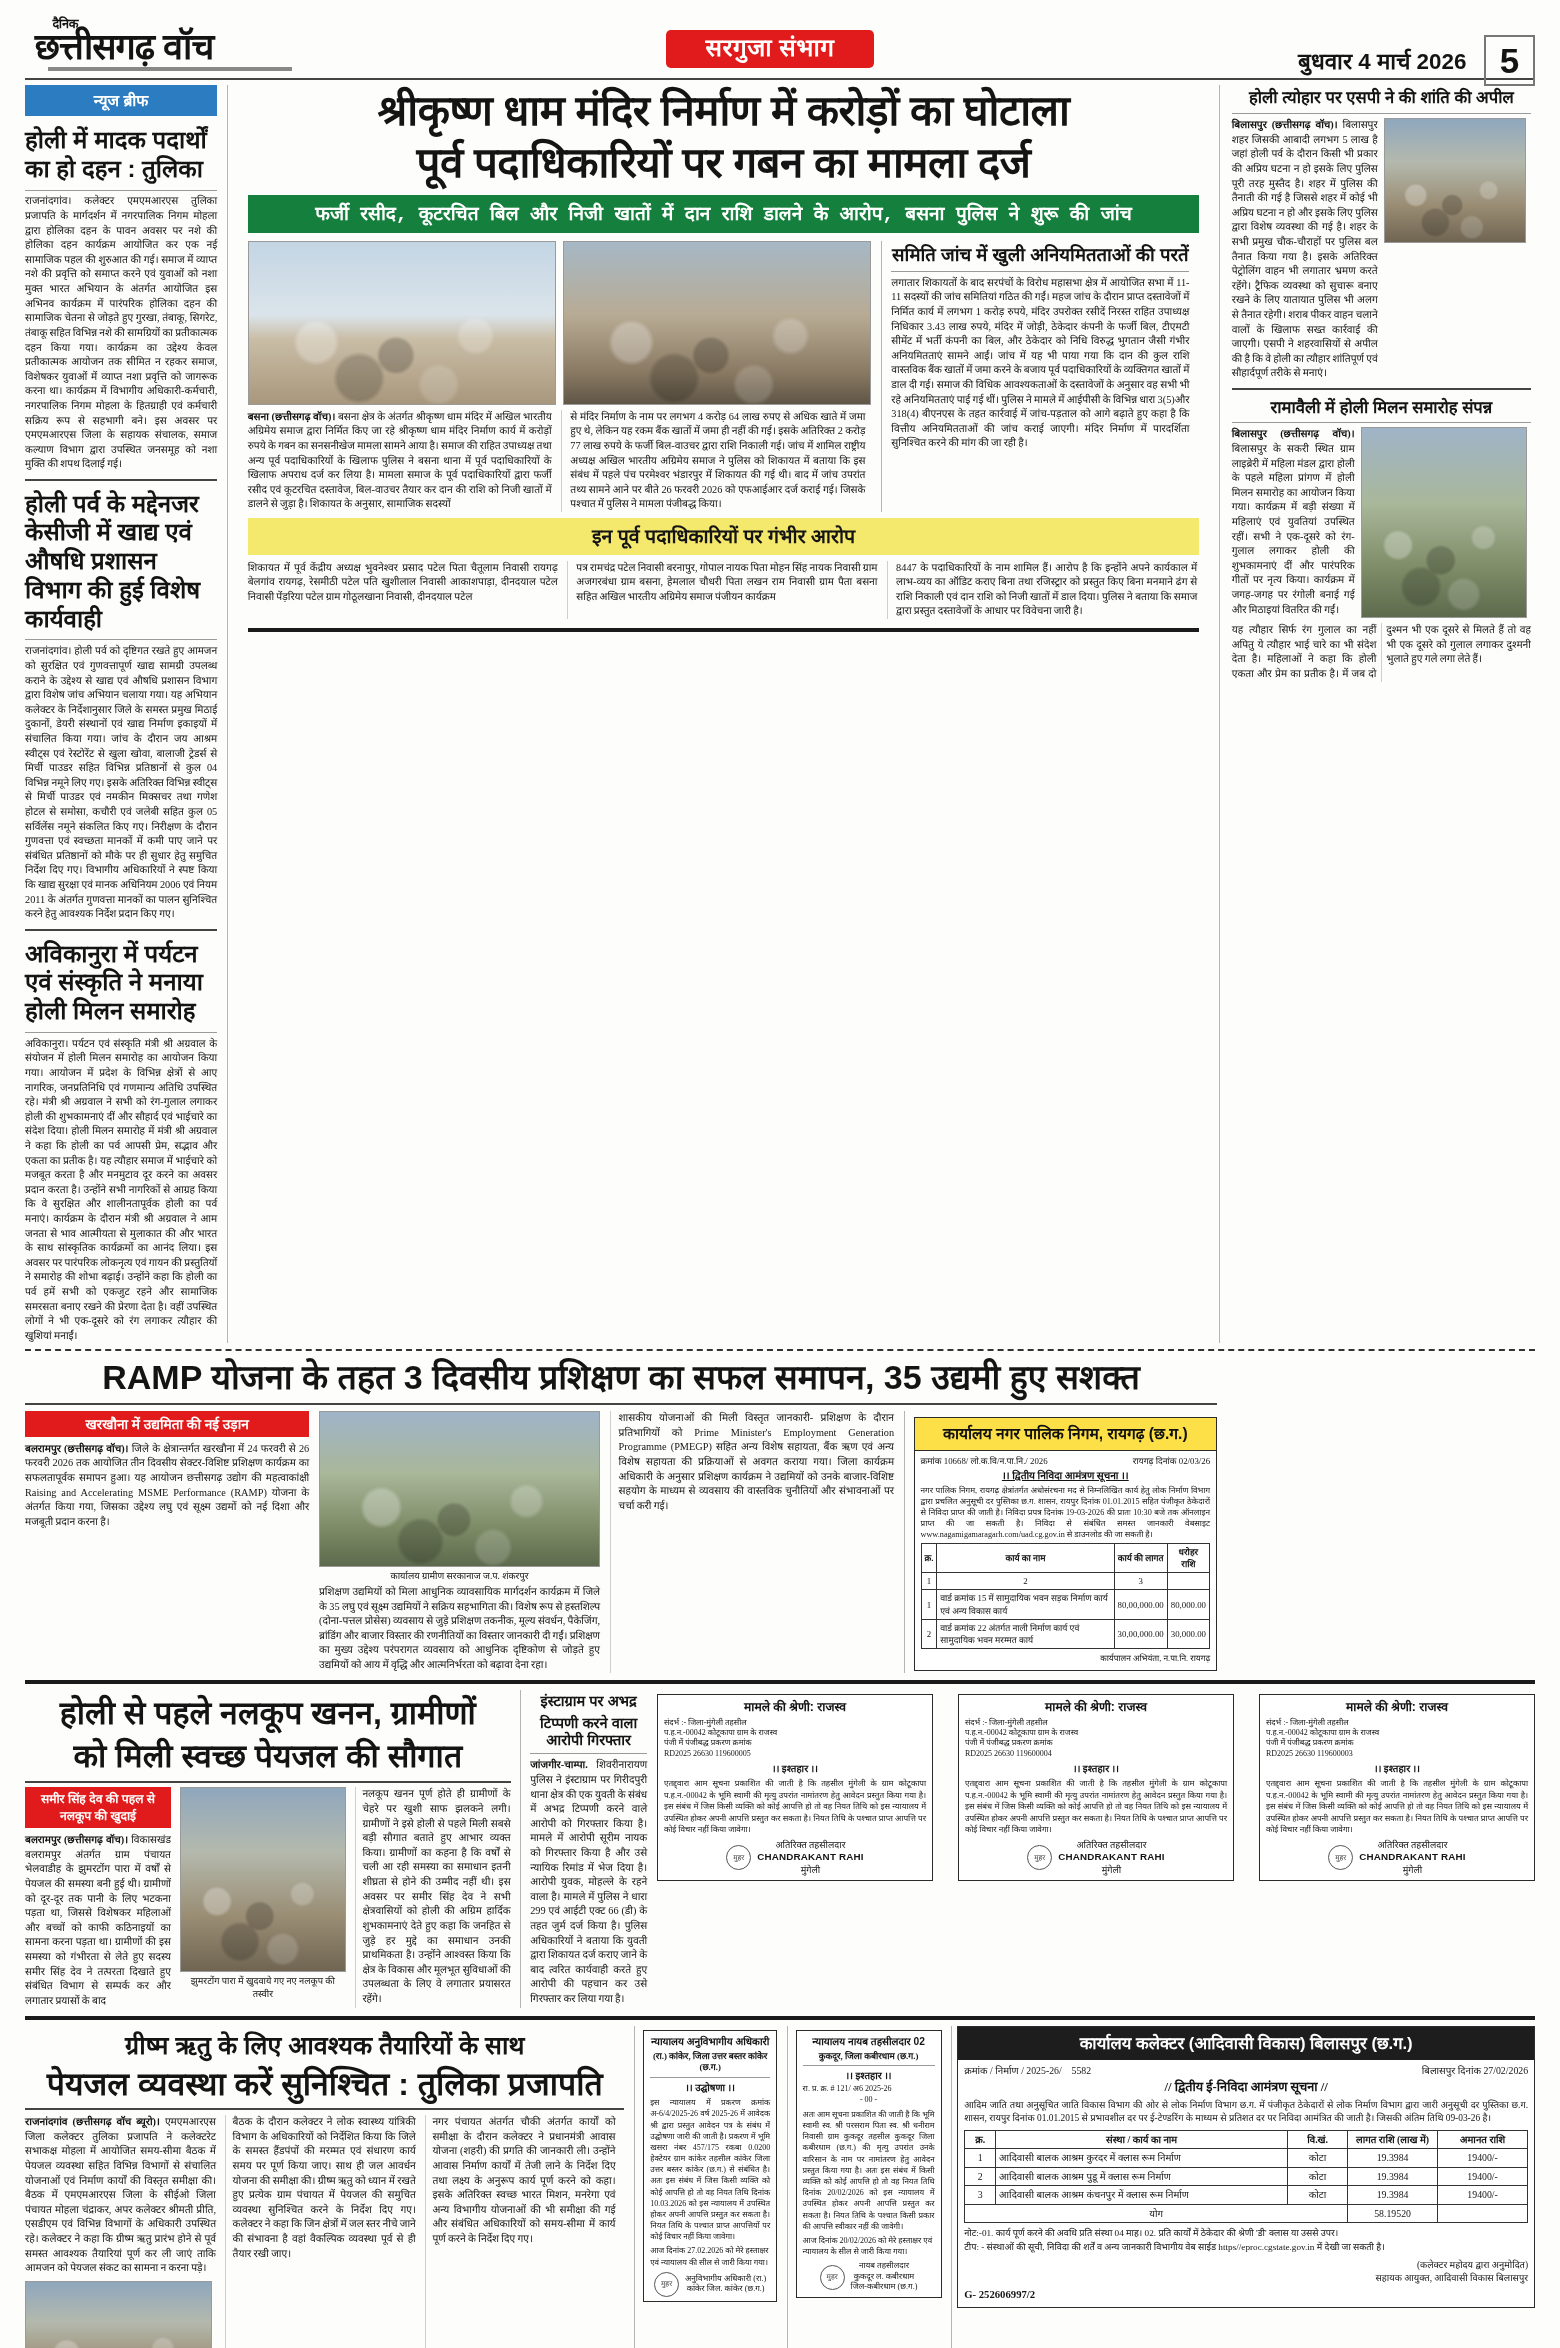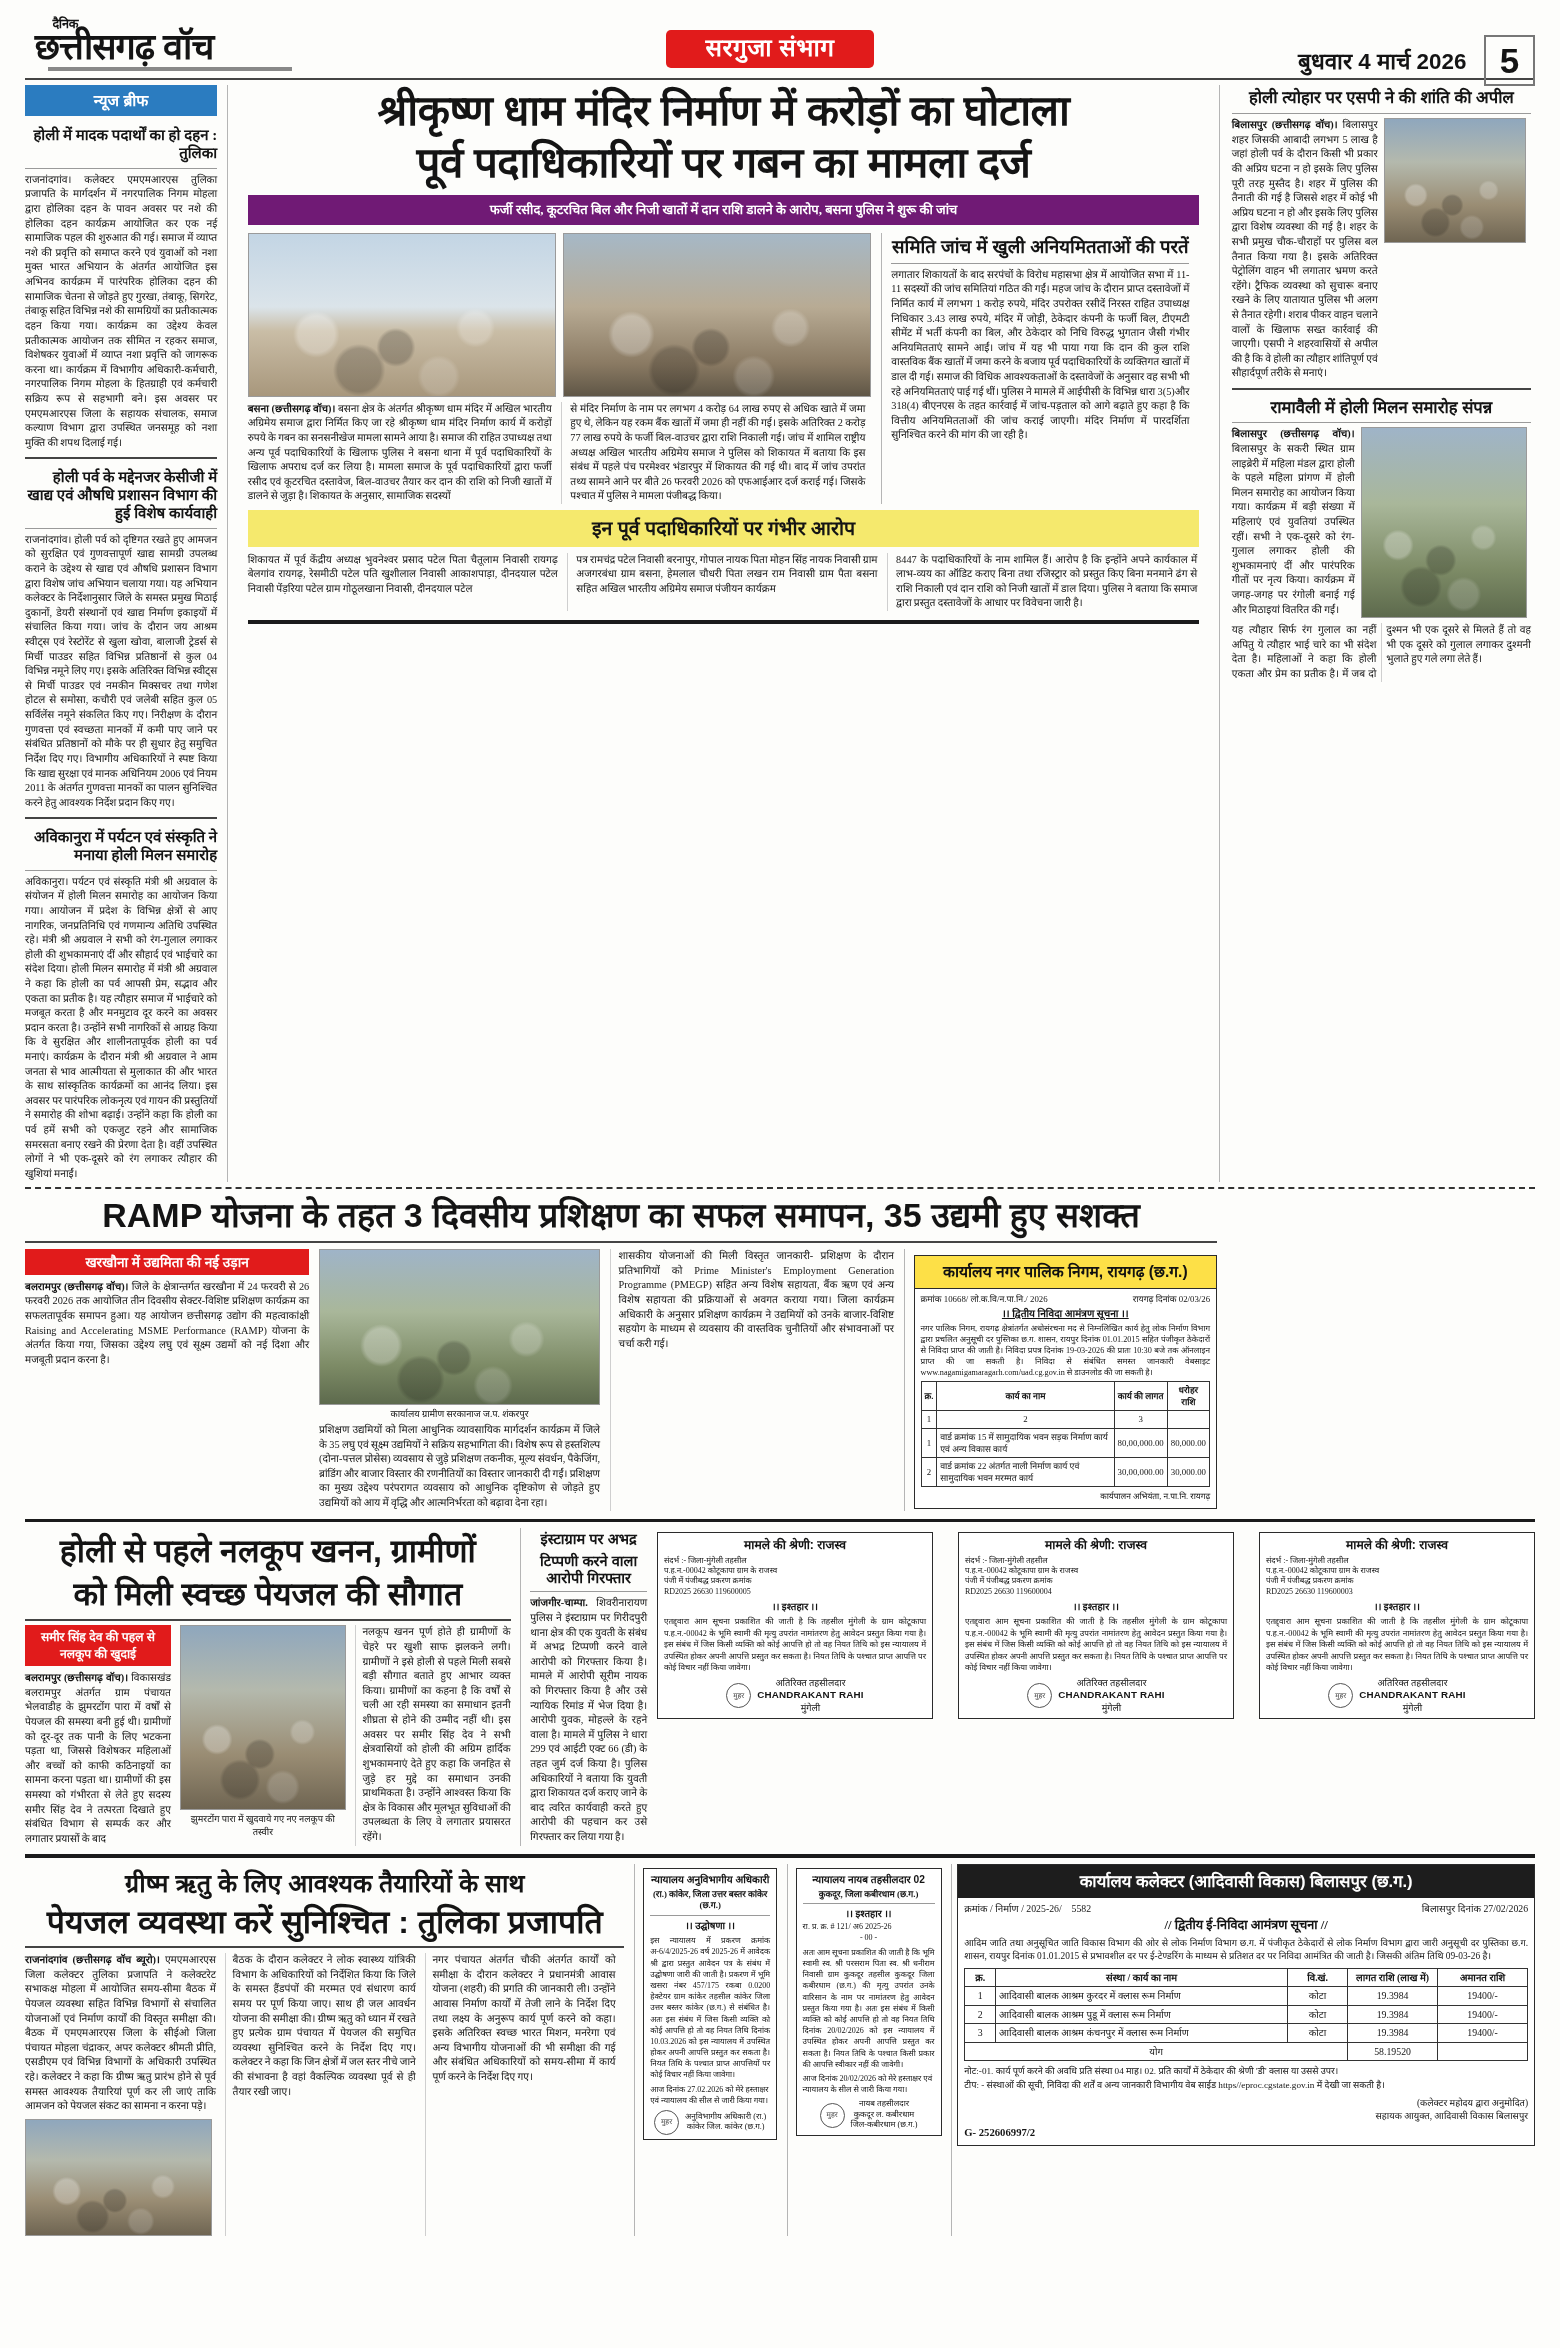--- a/index.html
+++ b/index.html
@@ -45,37 +45,37 @@
   .grid { display:flex; gap:8px; margin-top:5.9px; }
   .colL { width:203px; padding-right:9.8px; border-right:1px solid #b5b5b5; }
   .colC { width:975px; padding:0 11.7px; }
   .colR { width:312px; padding-left:11.7px; border-left:1px solid #b5b5b5; }
 
   .badge-blue {
     background:#2b7cc0; color:#fff; text-align:center; font-weight:700; font-size:15.6px;
     font-family:"Liberation Sans",sans-serif; padding:3.9px 0 4.9px 0; margin-bottom:5.9px;
   }
   .brief-head {
-    text-align:right; font-weight:700; font-size:15px; line-height:1.2;
-    font-family:Liberation Serif, serif; padding:3.9px 0 5.9px;
+    text-align:left; font-weight:700; font-size:24px; line-height:1.2;
+    font-family:Liberation Sans, sans-serif; padding:3.9px 0 5.9px;
   }
   .body-txt {
     font-size:10.3px; line-height:1.42; text-align:justify; text-justify:inter-word;
     hyphens:auto; word-spacing:-0.3px;
   }
   .body-txt.b2 { columns:2; column-gap:9.8px; column-rule:1px solid #cfcfcf; }
   .lead { font-weight:700; }
 
   .headline-main {
     font-family:"Liberation Sans",sans-serif; font-weight:700; text-align:center;
     font-size:42px; line-height:1.12; letter-spacing:-0.5px; padding:2px 0;
   }
   .subbar {
-    background:#701a75; color:#fff; font-family:Liberation Serif, serif;
-    font-weight:700; font-size:13px; text-align:center; padding:4.9px 5.9px 6.8px;
+    background:#15803d; color:#fff; font-family:Liberation Mono, monospace;
+    font-weight:700; font-size:19px; text-align:center; padding:4.9px 5.9px 6.8px;
     margin:7.8px 0 7.8px;
   }
   .photo {
     background:linear-gradient(170deg,#b9c9d6 0%,#cdd7c7 40%,#b19b82 75%,#8d7a63 100%);
     position:relative; overflow:hidden; border:1px solid #9a9a9a;
   }
   .photo.sky { background:linear-gradient(180deg,#c3d5e4 0%,#dbe4ea 45%,#c9bda6 60%,#a8977c 100%); }
   .photo.ppl { background:linear-gradient(180deg,#8fa7bd 0%,#b4b9ad 35%,#9a8d74 70%,#6f6552 100%); }
   .photo.grn { background:linear-gradient(180deg,#9fb4c8 0%,#a9b79a 40%,#7d8b66 75%,#5d6a4d 100%); }
   .photo.brn { background:linear-gradient(180deg,#a6b8c6 0%,#b8ab94 45%,#8a7a63 80%,#5f5646 100%); }

